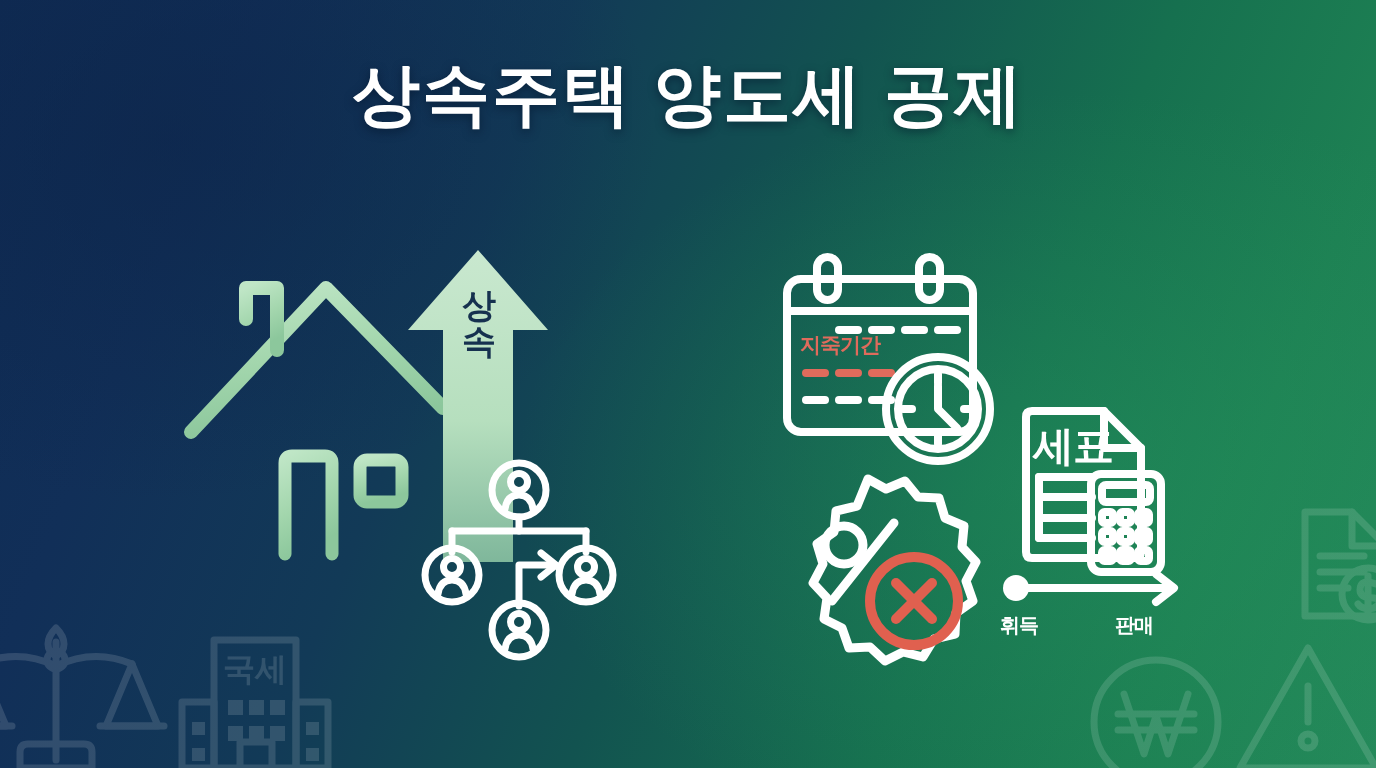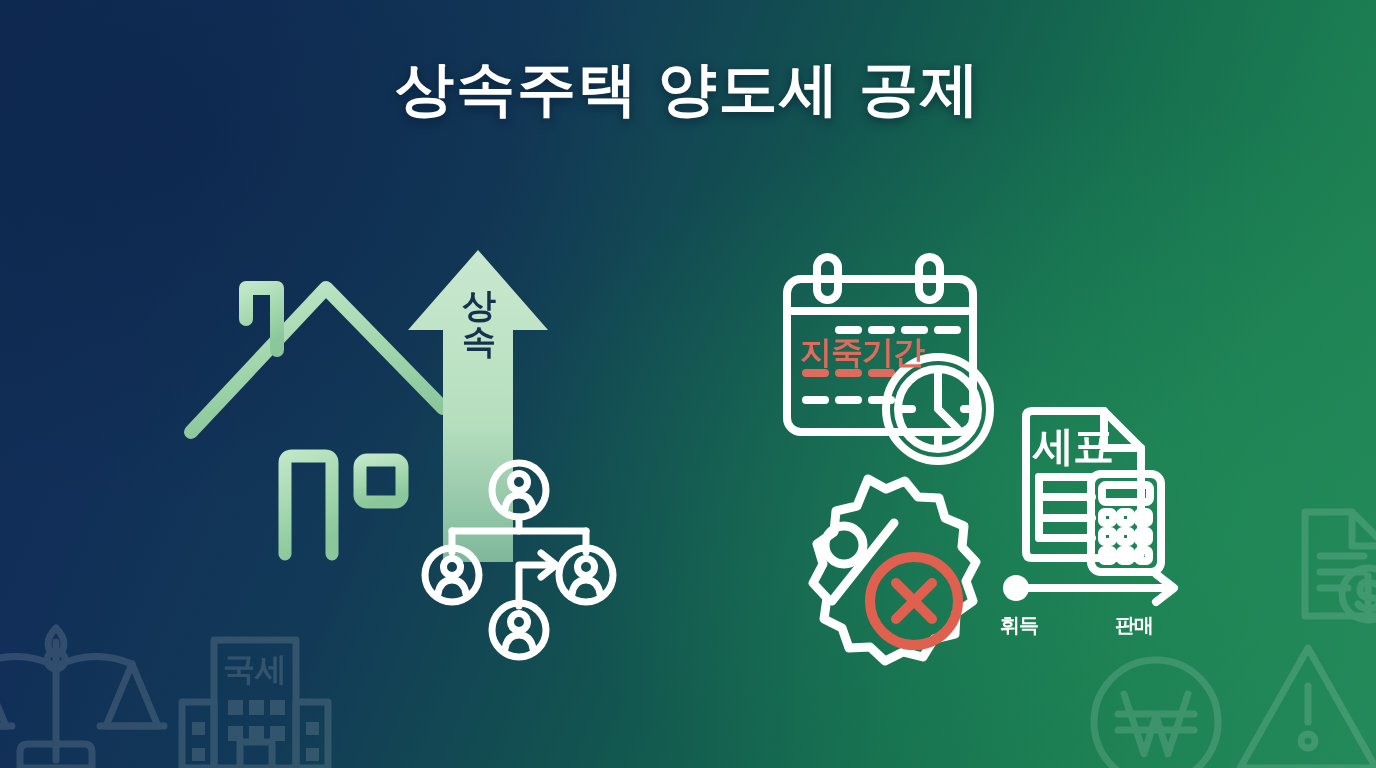--- a/index.html
+++ b/index.html
@@ -32,21 +32,21 @@
     pointer-events: none;
   }
 
   .title {
     position: absolute;
     top: 58px;
     left: 0;
     width: 100%;
     text-align: center;
     color: #ffffff;
-    font-size: 59px;
+    font-size: 68px;
     font-weight: bold;
     letter-spacing: 2px;
     line-height: 1.06;
     text-shadow: 0 3px 10px rgba(4,18,40,0.55);
     white-space: nowrap;
   }
 
   .svg-layer {
     position: absolute;
     inset: 0;
@@ -65,21 +65,21 @@
     font-weight: bold;
     line-height: 1.05;
     text-align: center;
     letter-spacing: 0px;
   }
   .cal-label {
     position: absolute;
     left: 800px;
     top: 331px;
     color: #e06b5c;
-    font-size: 32px;
+    font-size: 21px;
     font-weight: bold;
     letter-spacing: -1px;
     white-space: nowrap;
   }
   .doc-label {
     position: absolute;
     left: 1033px;
     top: 419px;
     color: #ffffff;
     font-size: 41px;

